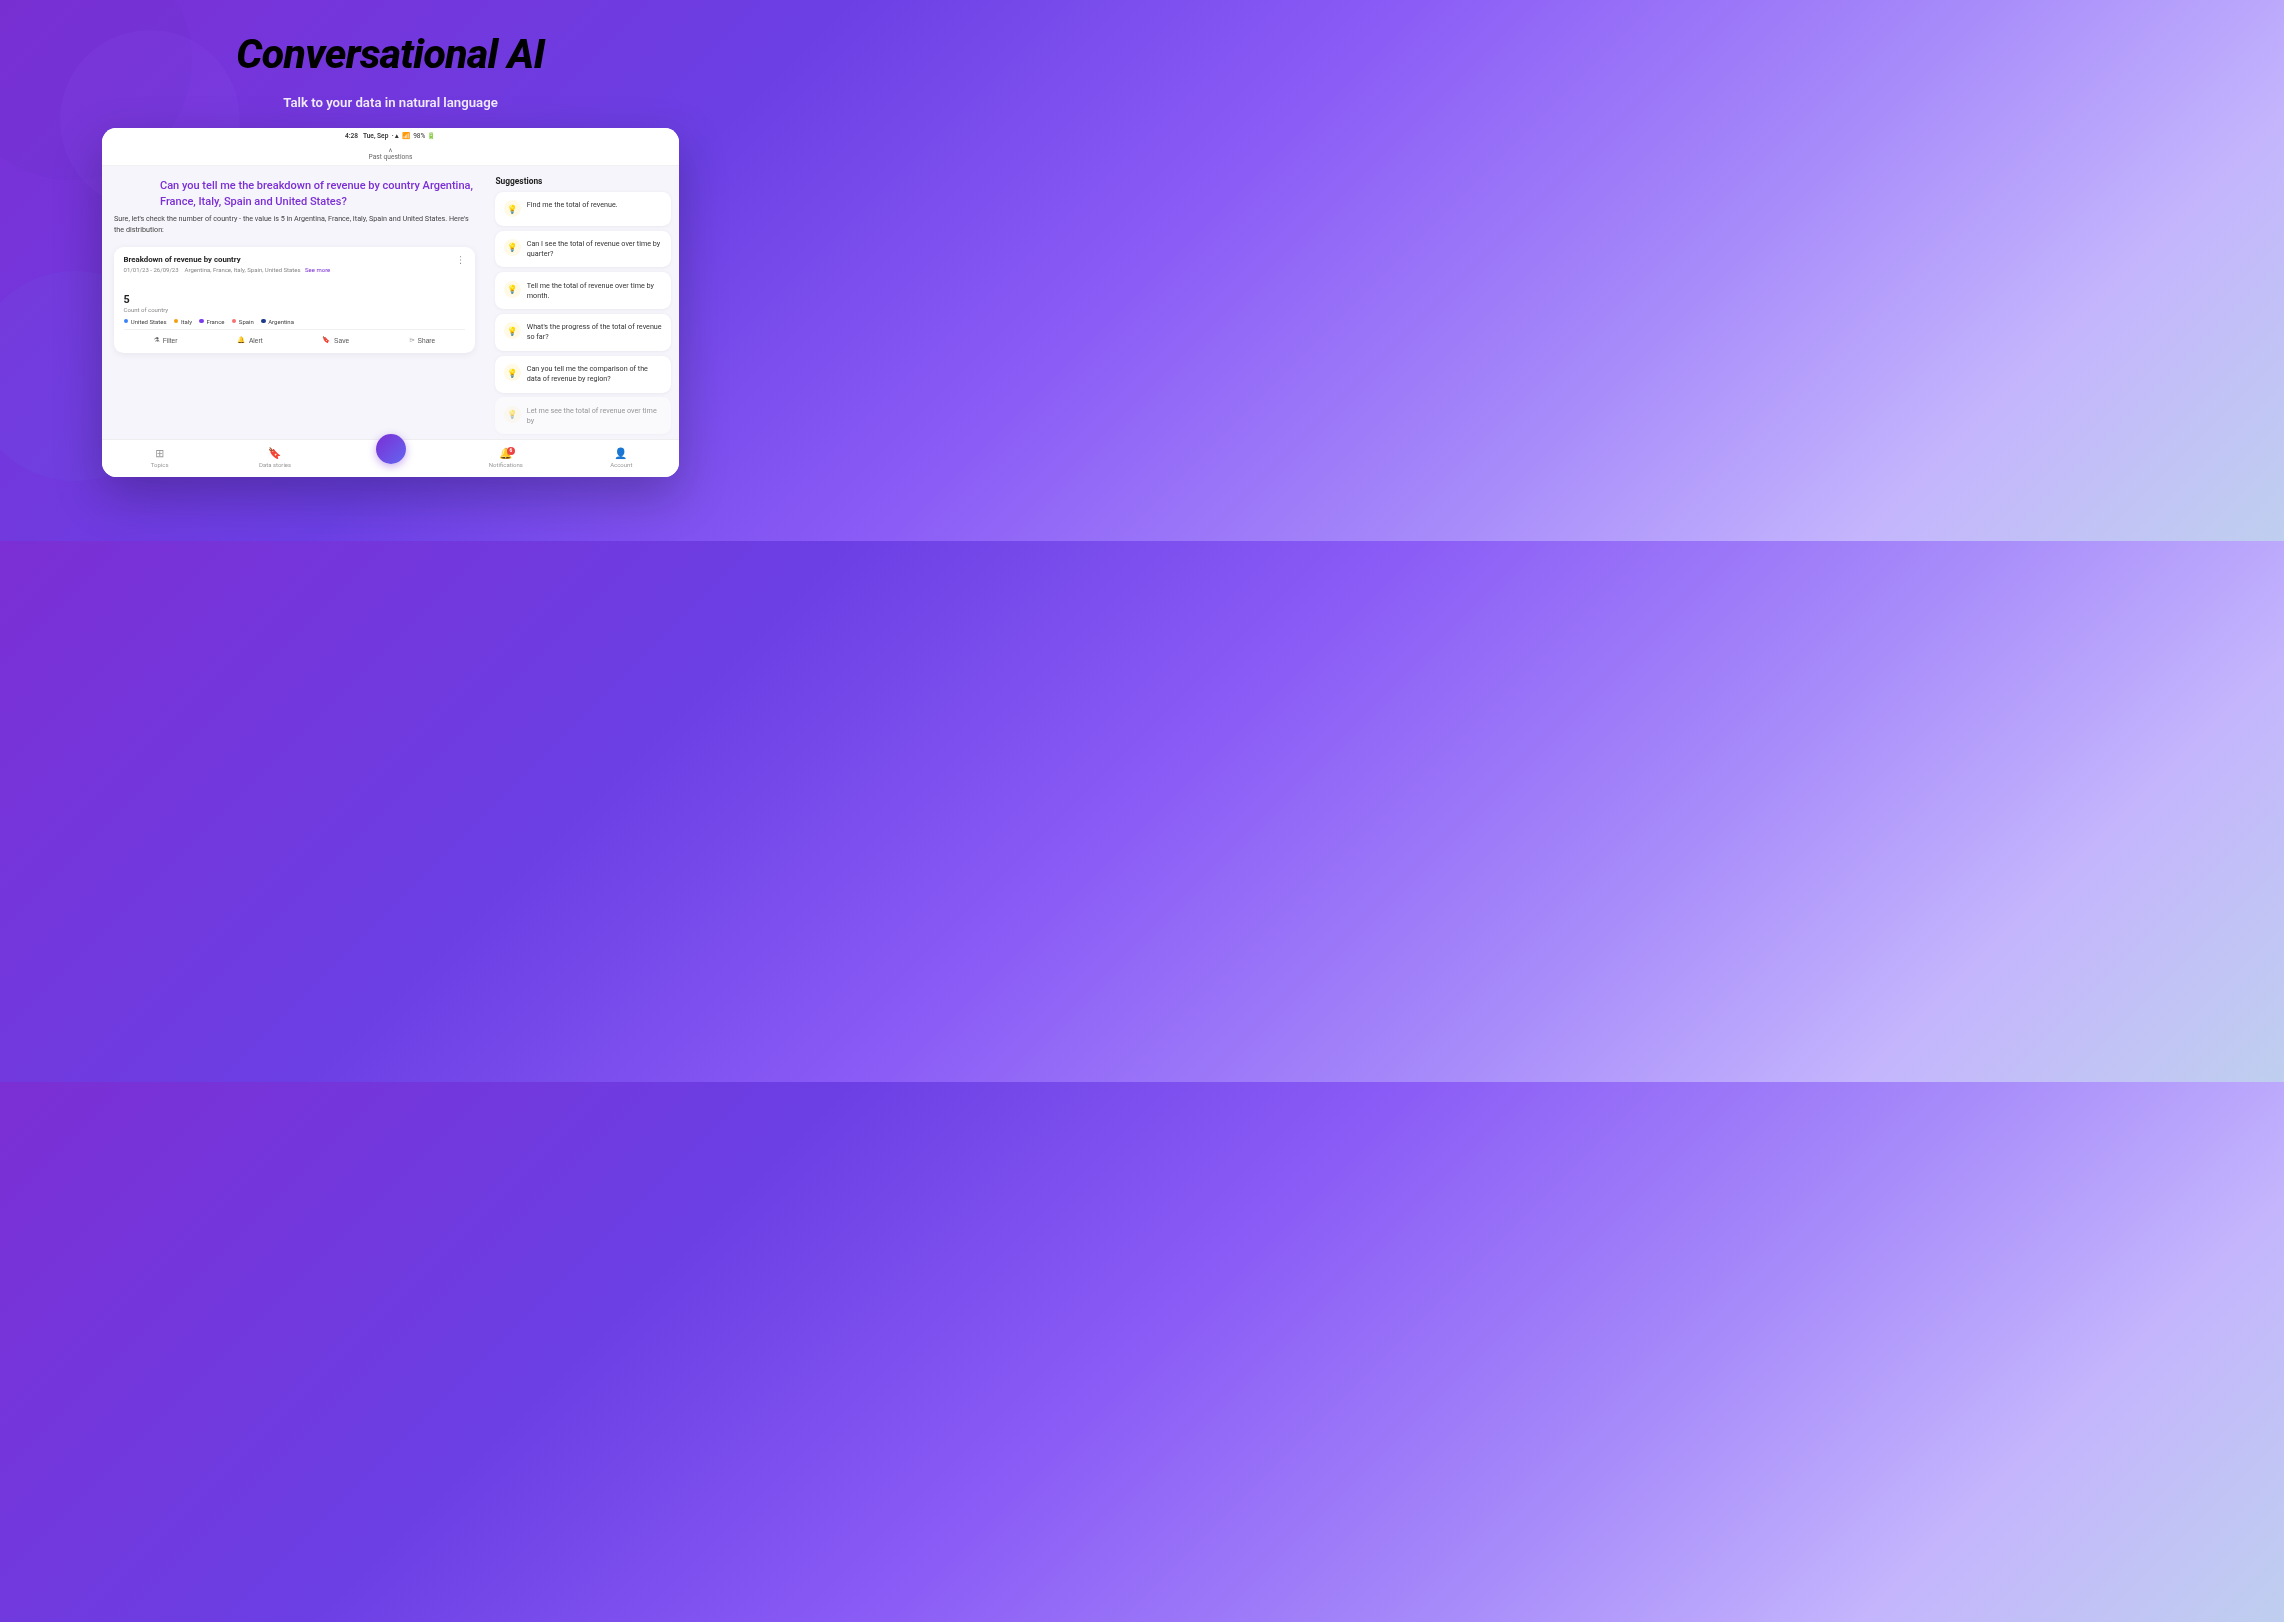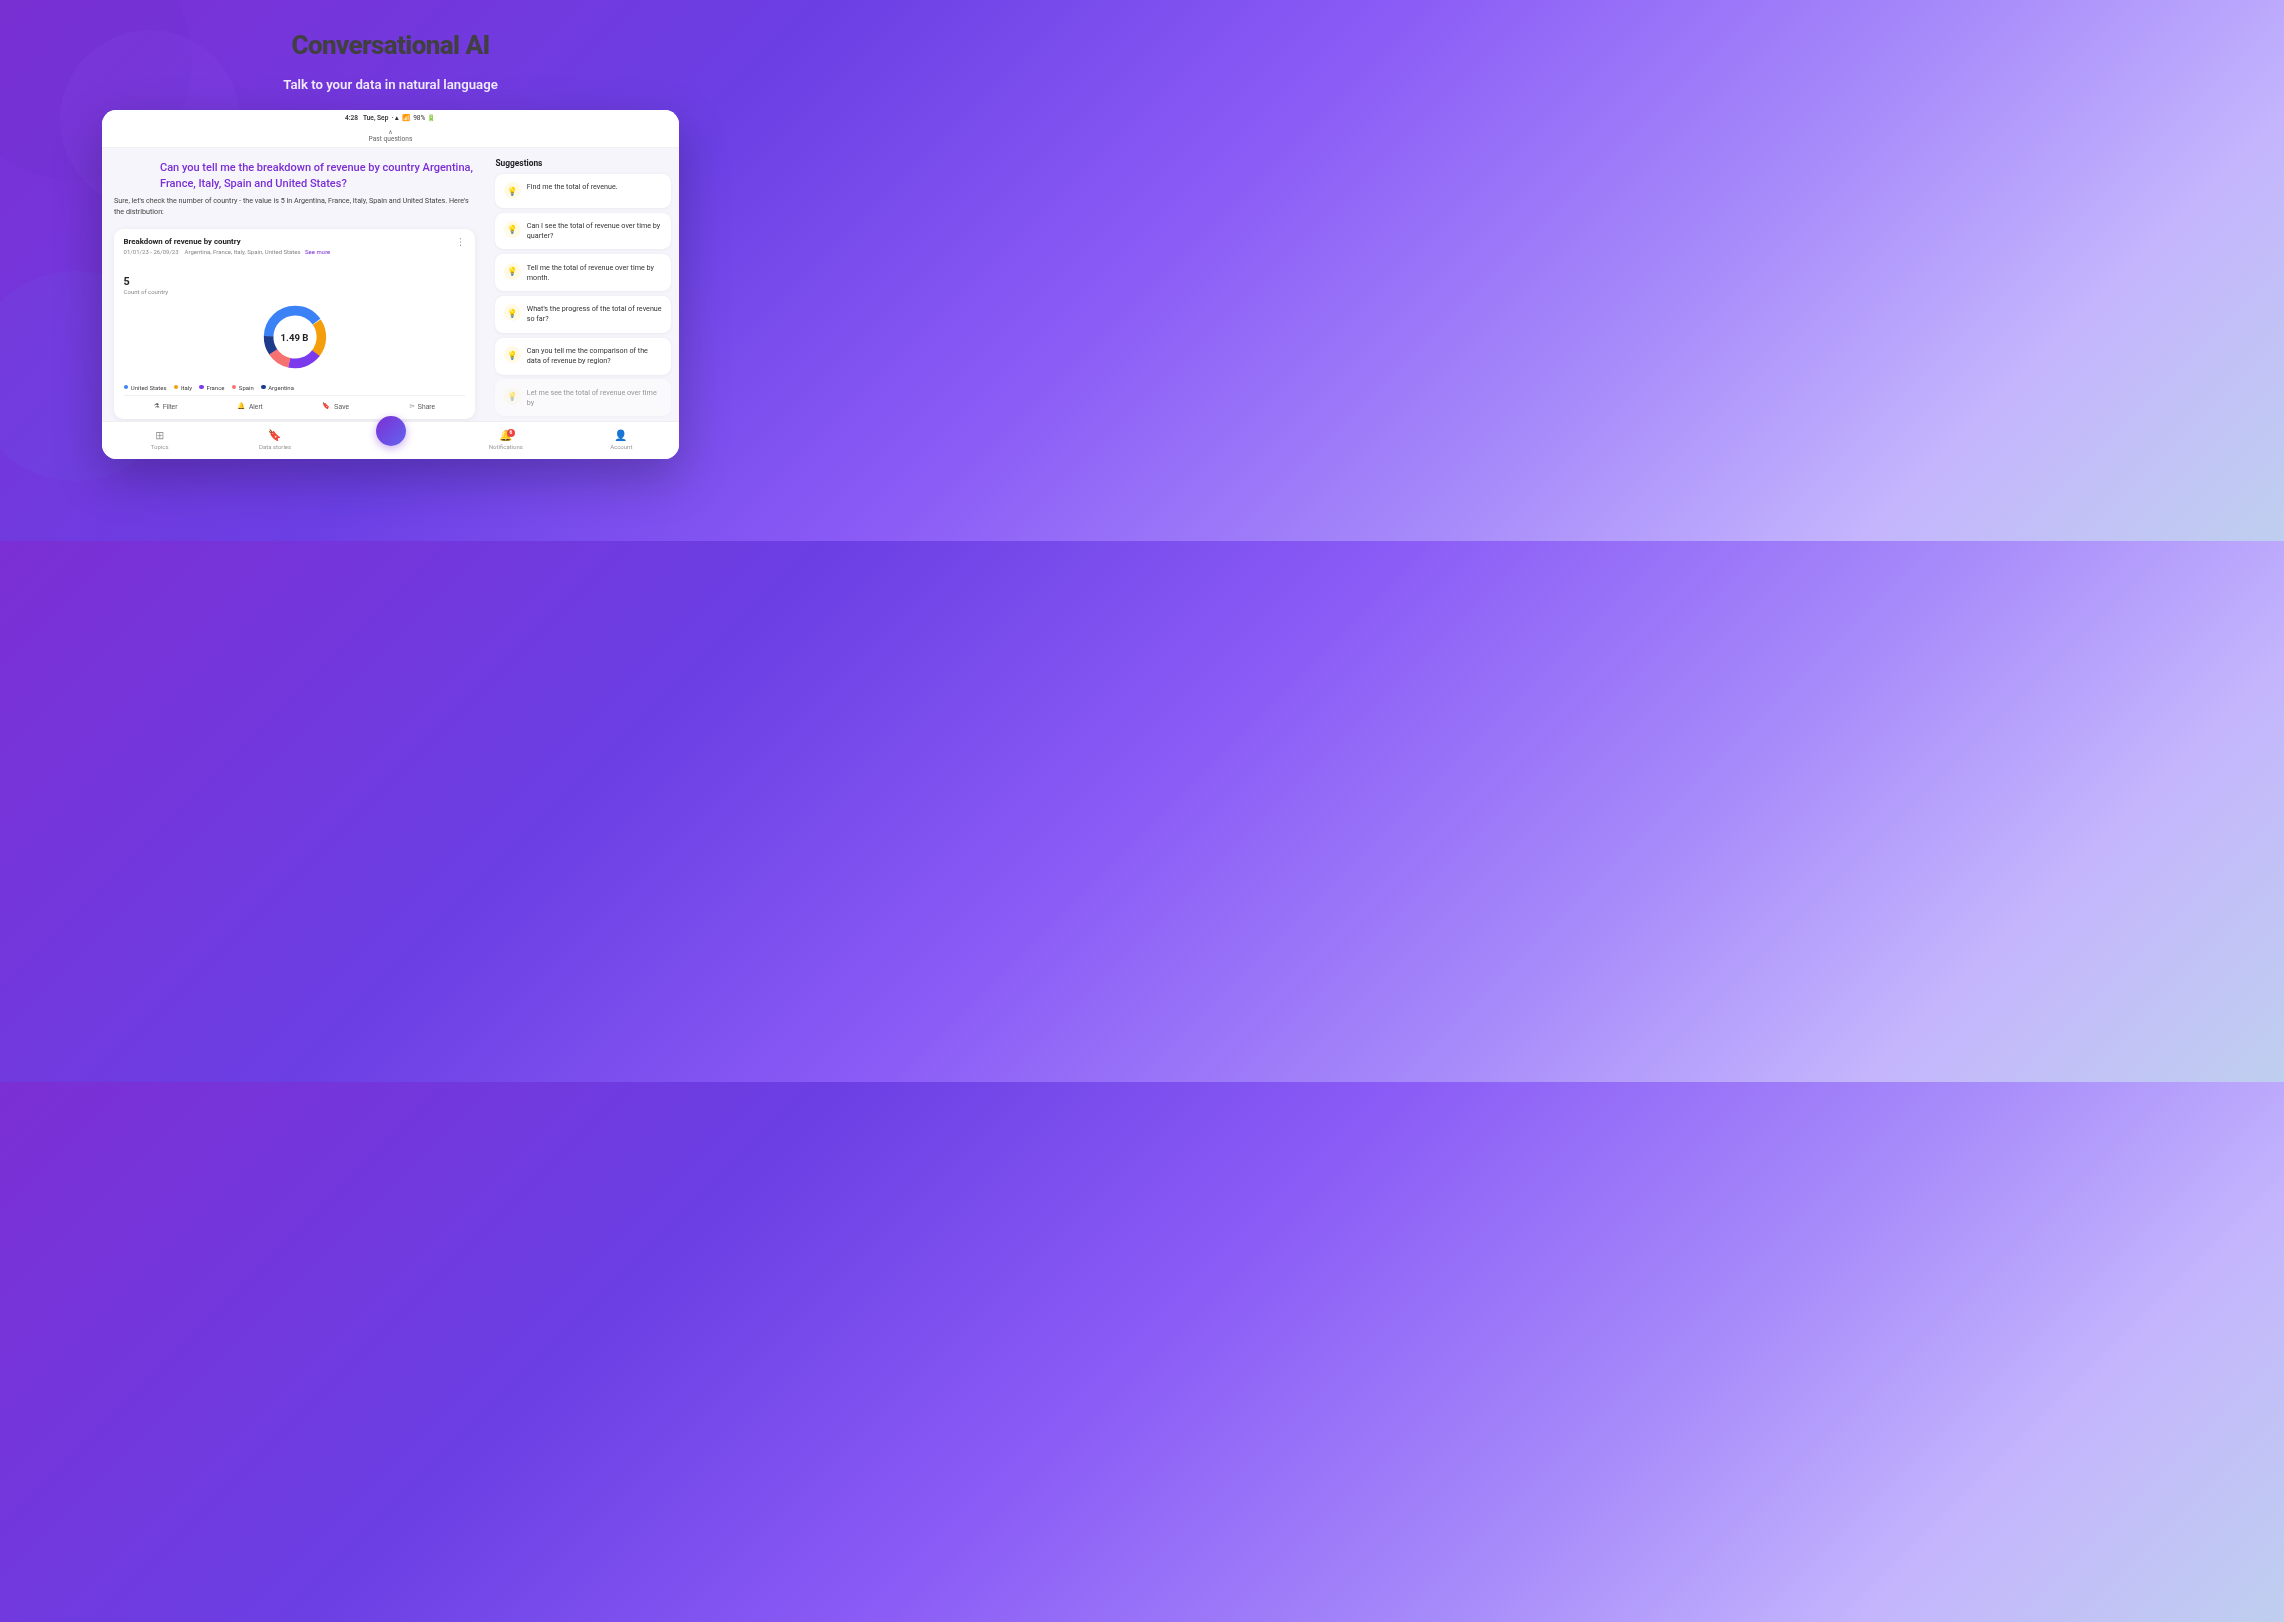--- a/index.html
+++ b/index.html
@@ -38,24 +38,25 @@
       bottom: 60px; left: -30px;
     }
 
     
     .header {
       text-align: center;
       padding: 30px 0 18px;
       z-index: 1;
     }
     .header h1 {
-      color: #404040;
-      font-size: 26px;
+      color: #000000;
+      font-size: 41px;
       font-weight: 800;
       letter-spacing: -0.6px;
+      font-style: italic;
     }
     .header p {
       color: rgba(255,255,255,0.9);
       font-size: 13.2px;
       font-weight: 600;
       margin-top: 17px;
     }
 
     
     .device-frame {
@@ -380,37 +381,20 @@
               &nbsp;
               <span class="see-more">See more</span>
             </div>
           </div>
           <span class="menu-dots">⋮</span>
         </div>
 
         <div class="count-label">5</div>
         <div class="count-sub">Count of country</div>
 
-        <div class="donut-container">
-          <div class="donut-svg-wrap">
-            <svg width="72" height="72" viewBox="0 0 120 120">
-
-              <circle cx="60" cy="60" r="44" fill="none" stroke="#3B82F6" stroke-width="16" stroke-dasharray="110.6 165.86" stroke-dashoffset="69.12" transform="rotate(-90 60 60)"></circle>
-
-              <circle cx="60" cy="60" r="44" fill="none" stroke="#F59E0B" stroke-width="16" stroke-dasharray="55.3 221.16" stroke-dashoffset="69.12" transform="rotate(-90 60 60)" style="transform-origin: 60px 60px; transform: rotate(calc(-90deg + 144deg))"></circle>
-
-              <circle cx="60" cy="60" r="44" fill="none" stroke="#7C3AED" stroke-width="16" stroke-dasharray="49.76 226.7" stroke-dashoffset="69.12" style="transform-origin: 60px 60px; transform: rotate(calc(-90deg + 216deg))"></circle>
-
-              <circle cx="60" cy="60" r="44" fill="none" stroke="#F87171" stroke-width="16" stroke-dasharray="33.18 243.28" stroke-dashoffset="69.12" style="transform-origin: 60px 60px; transform: rotate(calc(-90deg + 280.8deg))"></circle>
-
-              <circle cx="60" cy="60" r="44" fill="none" stroke="#1E3A8A" stroke-width="16" stroke-dasharray="27.65 248.81" stroke-dashoffset="69.12" style="transform-origin: 60px 60px; transform: rotate(calc(-90deg + 324deg))"></circle>
-            </svg>
-            <div class="donut-center-text">1.49 B</div>
-          </div>
-        </div>
 
         <div class="legend">
           <div class="legend-item">
             <div class="legend-dot" style="background:#3B82F6"></div>
             <span>United States</span>
           </div>
           <div class="legend-item">
             <div class="legend-dot" style="background:#F59E0B"></div>
             <span>Italy</span>
           </div>

